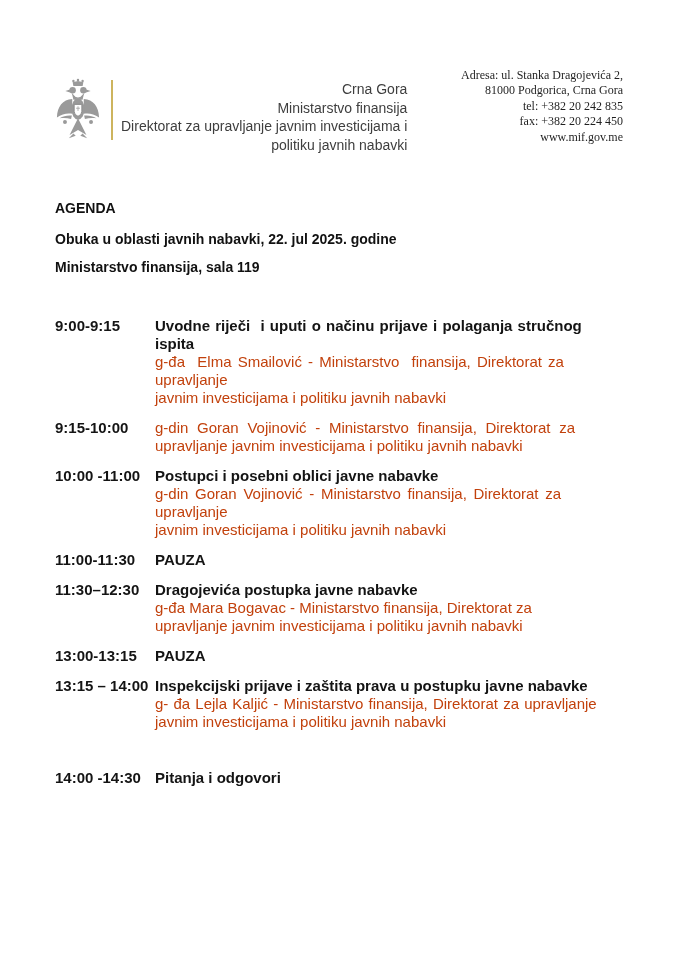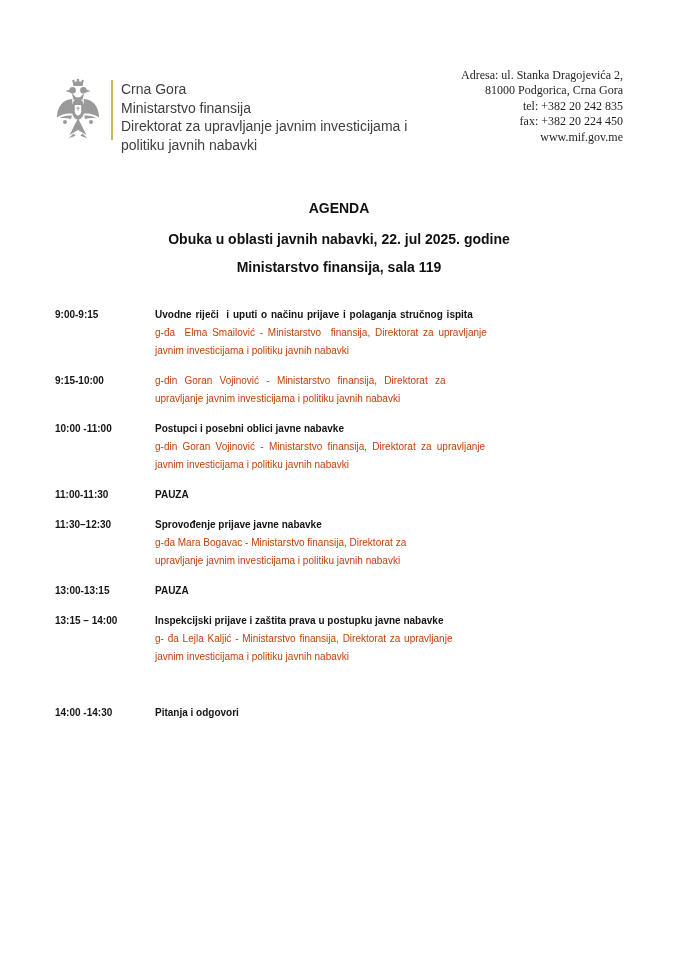--- a/index.html
+++ b/index.html
@@ -17,21 +17,21 @@
     height: 960px;
     padding: 66px 56px 0 55px;
   }
 
   
   .header {
     display: flex;
     justify-content: space-between;
     align-items: flex-start;
   }
-  .org-block { display: flex; }
+  .org-block { display: flex; text-align: right; }
   .coat { width: 46px; height: 64px; margin-top: 11px; flex: 0 0 46px; }
   .coat svg { width: 46px; height: 64px; display: block; }
   .gold-divider {
     width: 2px;
     height: 60px;
     margin: 14px 8px 0 10px;
     flex: 0 0 2px;
   }
   .org-text {
     margin-top: 14px;
@@ -44,33 +44,33 @@
     font-family: "Liberation Serif", serif;
     font-size: 12px;
     line-height: 15.4px;
     text-align: right;
     color: #1f1f1f;
     margin-top: 2px;
   }
 
   
   .title-block {
-    text-align: center;
+    text-align: left;
     font-weight: bold;
     font-size: 14px;
     margin-top: 46px;
     color: #111;
   }
   .title-sub { margin-top: 15px; }
   .title-loc { margin-top: 12px; }
 
   
   .agenda {
-    margin-top: 31px;
-    font-size: 10px;
+    margin-top: 42px;
+    font-size: 15px;
     line-height: 18px;
   }
   .agenda-item { display: flex; margin-bottom: 12px; }
   .agenda-time {
     flex: 0 0 100px;
     width: 100px;
     font-weight: bold;
     white-space: pre;
     color: #141414;
   }
@@ -193,21 +193,21 @@
     <div class="agenda-time">11:00-11:30</div>
     <div class="agenda-content">
       <div class="agenda-title">PAUZA</div>
       <div class="agenda-speakers"></div>
     </div>
   </div>
 
   <div class="agenda-item item-5">
     <div class="agenda-time">11:30–12:30</div>
     <div class="agenda-content">
-      <div class="agenda-title">Sprovođenje prijave javne nabavke</div>
+      <div class="agenda-title">Dragojevića postupka javne nabavke</div>
       <div class="agenda-speakers">
             <div class="speaker-line">g-đa Mara Bogavac - Ministarstvo finansija, Direktorat za</div>
             <div class="speaker-line">upravljanje javnim investicijama i politiku javnih nabavki</div>
           </div>
     </div>
   </div>
 
 
   <div class="agenda-item item-7">
     <div class="agenda-time">13:00-13:15</div>

